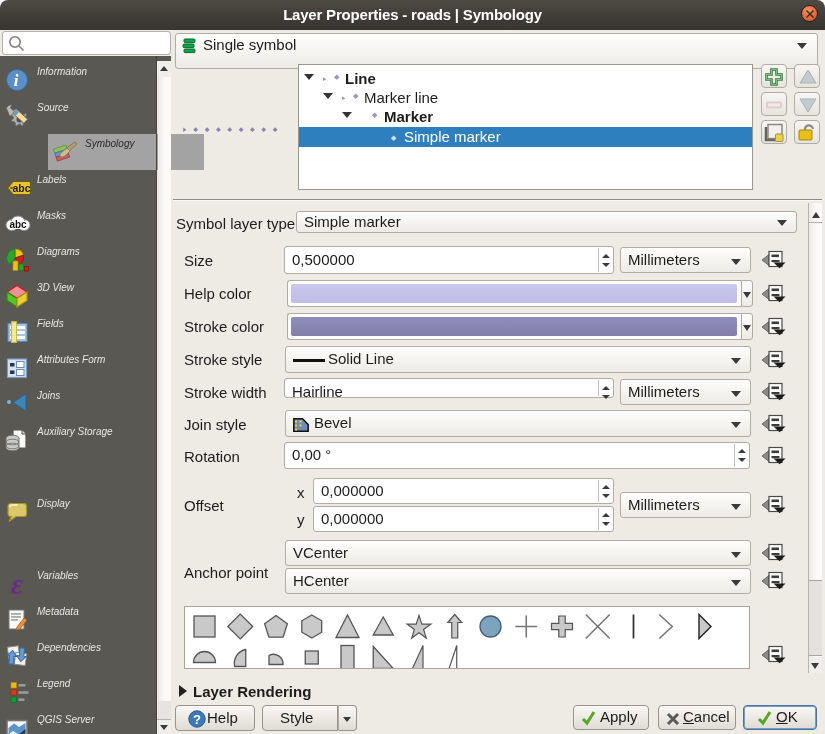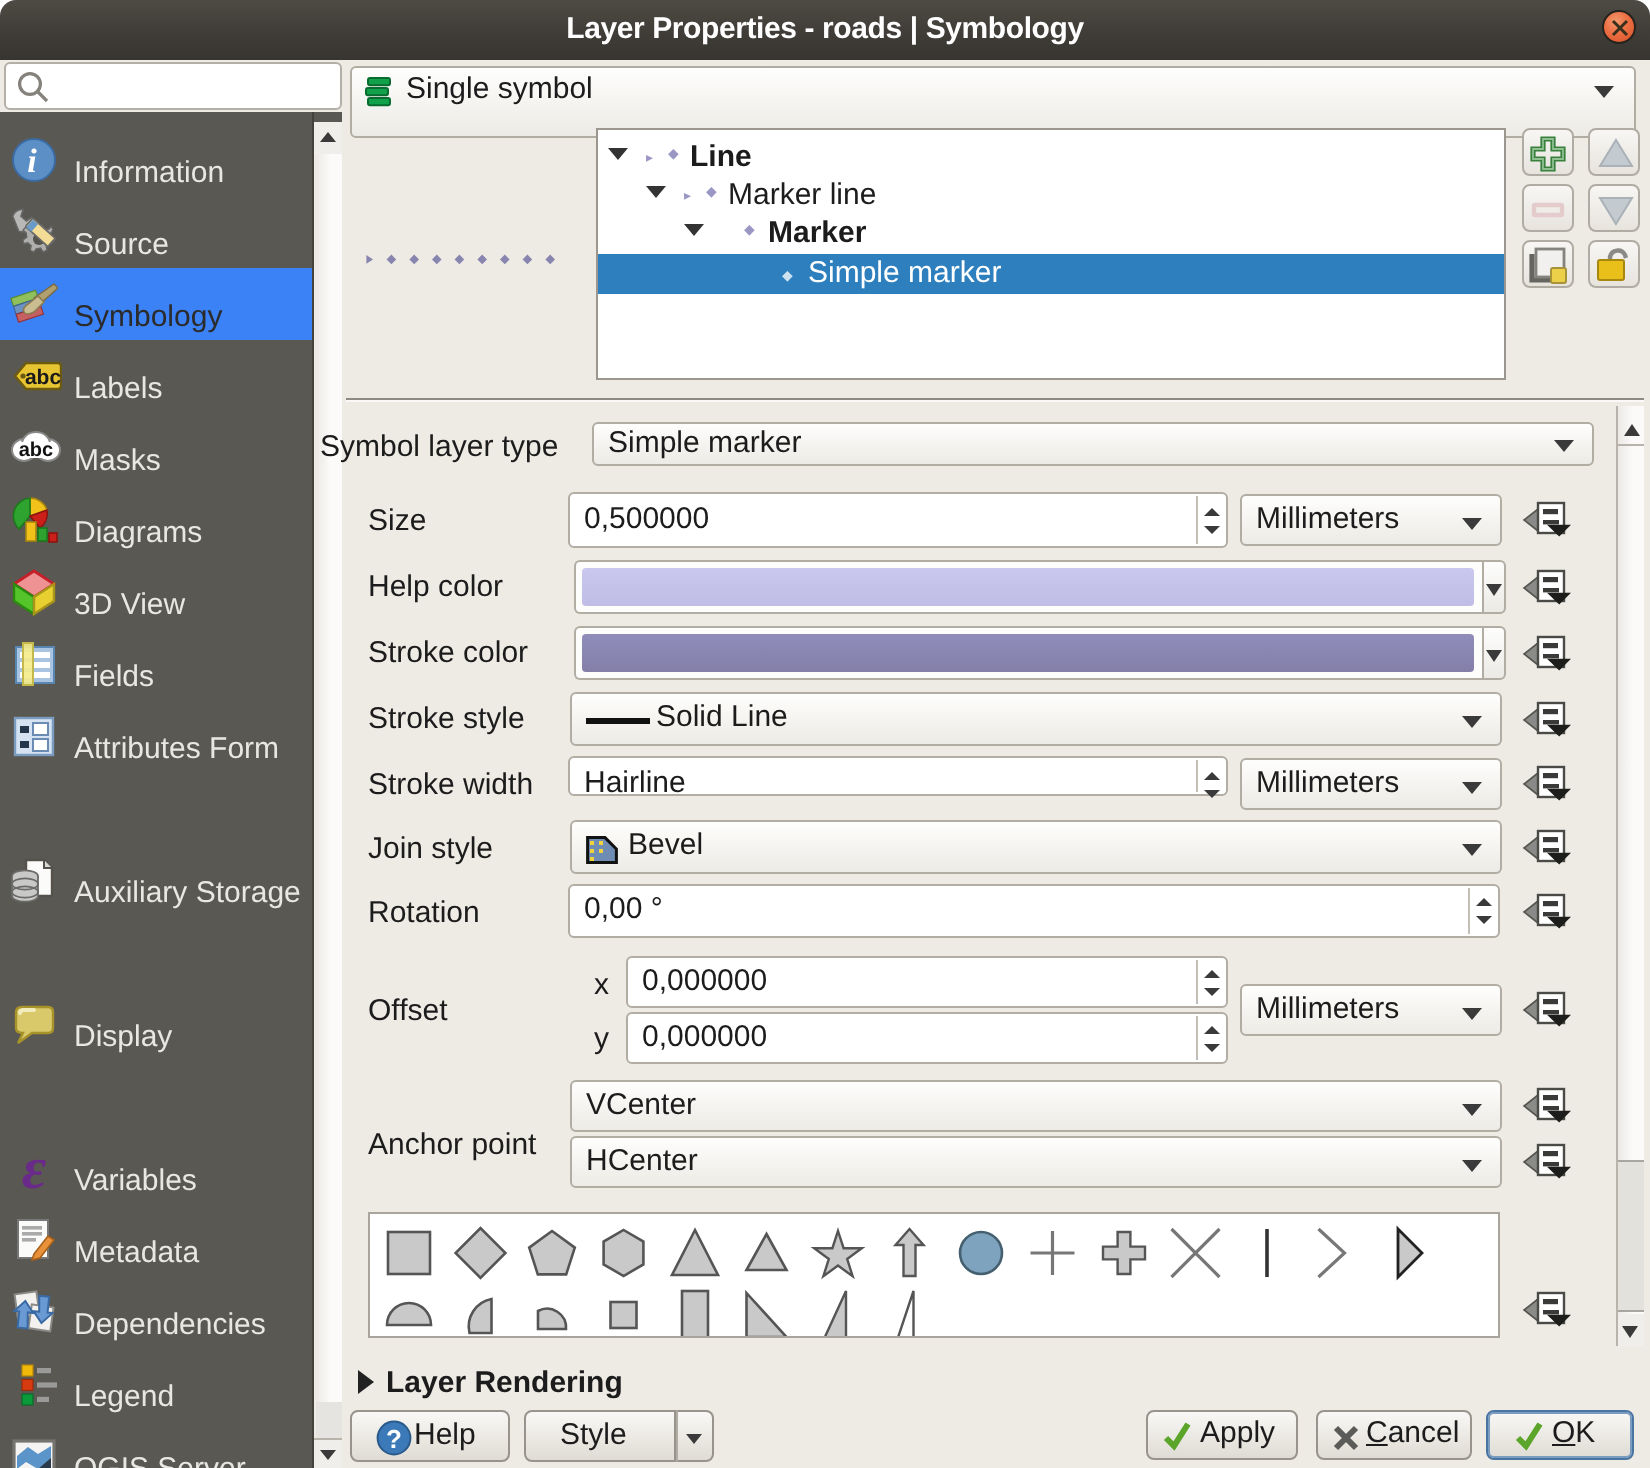--- a/index.html
+++ b/index.html
@@ -13,23 +13,23 @@
   background:radial-gradient(circle at 40% 32%, #f4996e 0%, #ec6e43 45%, #df5b31 80%);
   border:1px solid #26231e; }
 #closebtn svg { position:absolute; left:2.5px; top:2.5px; }
 
 #dialog { position:absolute; left:0; top:30px; width:825px; height:704px; background:#eeebe5; }
 
 #search { position:absolute; left:2px; top:31px; width:169px; height:24px; background:#fff; border:1px solid #b4b0a8; border-radius:3px; }
 
 #sidebar { position:absolute; left:0; top:56px; width:156px; height:678px; background:#5a5852; }
 .sbitem { position:absolute; left:0; width:156px; height:36px; color:#e8e7e4; }
-.sbitem .txt { position:absolute; left:37px; top:16px; font-size:15px; }
+.sbitem .txt { position:absolute; left:37px; top:4px; font-size:10px;font-style:italic; }
 .sbitem .ic { position:absolute; left:5px; top:6px; width:24px; height:24px; }
-.sbitem.sel { background:#3b82f6; color:#2b2b2b; }
+.sbitem.sel { background:#a3a3a3; color:#2b2b2b;margin-left:48px; }
 
 #sbscroll { position:absolute; left:156px; top:56px; width:15px; height:678px; border-left:1px solid #44423c; }
 
 .combo { position:absolute; background:linear-gradient(#fefefd,#f4f2ee 60%,#edebe6); border:1px solid #b1ada3; border-radius:3px; }
 .combo .ctext { position:absolute; left:7px; top:2px; }
 .carr { position:absolute; width:0; height:0; border-left:5px solid transparent; border-right:5px solid transparent; border-top:6px solid #3a3a3a; }
 .input { position:absolute; background:#fff; border:1px solid #b1ada3; border-radius:3px; }
 .input .itext { position:absolute; left:7px; top:3px; }
 .sep { position:absolute; right:14px; top:1px; bottom:1px; width:1px; background:#c3bfb7; }
 .lbl { position:absolute; font-size:15px; color:#1c1c1c; white-space:nowrap; }
@@ -139,20 +139,27 @@
     </div>
   <div class="sbitem" style="top:294px">
       <span class="ic"><svg width="24" height="24">
           <rect x="2.5" y="3" width="19" height="18.5" fill="#d4e2f2" stroke="#7a9cc0" stroke-width="1.2"></rect>
           <rect x="5" y="7" width="4.5" height="3.5" fill="#24364a"></rect>
           <rect x="5" y="14.5" width="4.5" height="3.5" fill="#24364a"></rect>
           <rect x="11.5" y="5.5" width="7.5" height="6" fill="#fff" stroke="#6a8cb4" stroke-width="1"></rect>
           <rect x="11.5" y="13.5" width="7.5" height="6" fill="#fff" stroke="#6a8cb4" stroke-width="1"></rect>
         </svg></span>
       <span class="txt">Attributes Form</span>
+    </div>
+  <div class="sbitem" style="top:330px">
+      <span class="ic"><svg width="24" height="24">
+          <circle cx="4" cy="10" r="2" fill="#7ab2d8"></circle>
+          <path d="M21 2 L21 19 L8 10.5 Z" fill="#3d85b8" stroke="#2a5f86" stroke-width="0.8"></path>
+        </svg></span>
+      <span class="txt">Joins</span>
     </div>
   <div class="sbitem" style="top:366px">
       <span class="ic"><svg width="24" height="24">
           <path d="M8 2 L17 2 L21 6 L21 20 L8 20 Z" fill="#fbfbfa" stroke="#55524c" stroke-width="1.2"></path>
           <path d="M17 2 L17 6 L21 6" fill="#d8d6d2" stroke="#55524c" stroke-width="1"></path>
           <ellipse cx="7.5" cy="10" rx="6.5" ry="2.8" fill="#c9c9c7" stroke="#6a6a68" stroke-width="0.9"></ellipse>
           <path d="M1 10 L1 20 A6.5 2.8 0 0 0 14 20 L14 10" fill="#c9c9c7" stroke="#6a6a68" stroke-width="0.9"></path>
           <ellipse cx="7.5" cy="14" rx="6.5" ry="2.8" fill="none" stroke="#6a6a68" stroke-width="0.8"></ellipse>
           <ellipse cx="7.5" cy="18" rx="6.5" ry="2.8" fill="none" stroke="#6a6a68" stroke-width="0.8"></ellipse>
         </svg></span>
@@ -294,21 +301,21 @@
   </div>
 <div class="sbtn" style="left:794px;top:120px">
     <svg width="20" height="20" style="position:absolute;left:2px;top:1px">
       <path d="M8 8 L8 6.5 A4 4 0 0 1 15.5 5.5 L16 7" fill="none" stroke="#8a8a88" stroke-width="2.2"></path>
       <rect x="2" y="8" width="13" height="10" rx="1" fill="#e8c019" stroke="#a8870f" stroke-width="1"></rect>
     </svg>
   </div>
 
 <div style="position:absolute;left:173px;top:199px;width:649px;height:2px;background:#8d8a83;border-bottom:1px solid #faf9f7"></div>
 
-<div class="lbl" style="left:160px;top:215px">Symbol layer type</div>
+<div class="lbl" style="left:176px;top:215px">Symbol layer type</div>
 <div class="combo" style="left:296px;top:211px;width:501px;height:22px">
     <span class="ctext" style="top:1px">Simple marker</span>
     <div class="carr" style="right:9px;top:8px"></div>
   </div>
 
 <div class="lbl" style="left:184px;top:252px">Size</div>
 <div class="input" style="left:284px;top:246px;width:330px;height:28px">
     <span class="itext" style="top:4px">0,500000</span>
   <div class="sep"></div>
     <div class="carr" style="right:3px;top:7px;border-left-width:4.5px;border-right-width:4.5px;border-top:none;border-bottom:4.5px solid #3a3a3a"></div>

